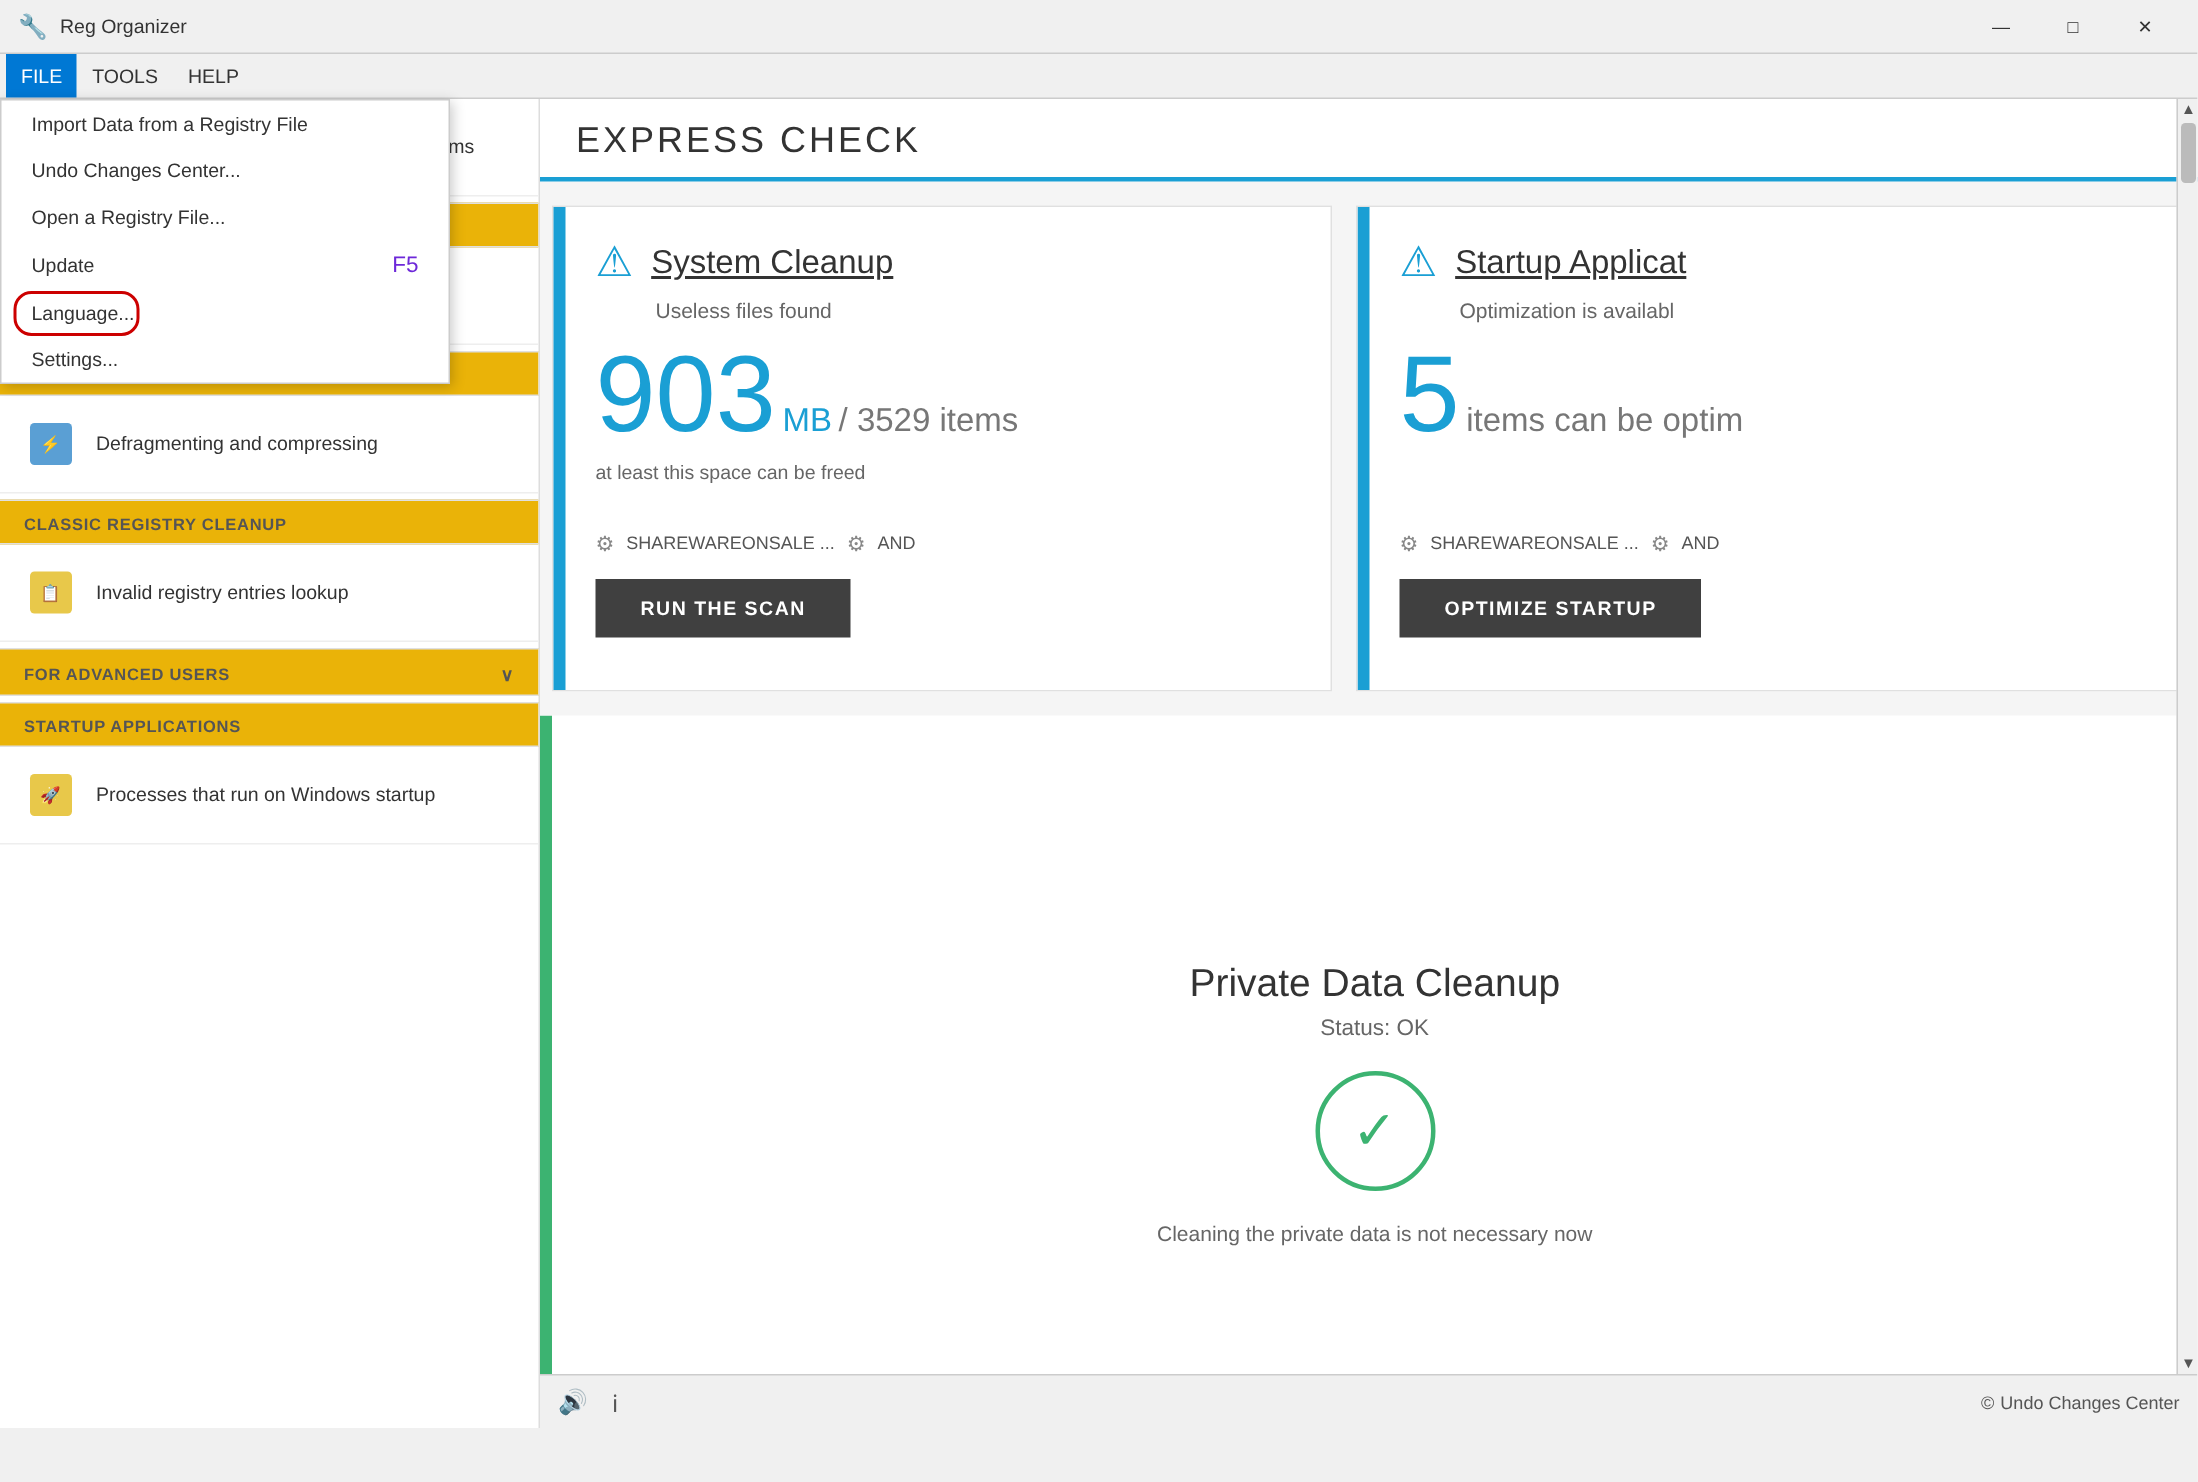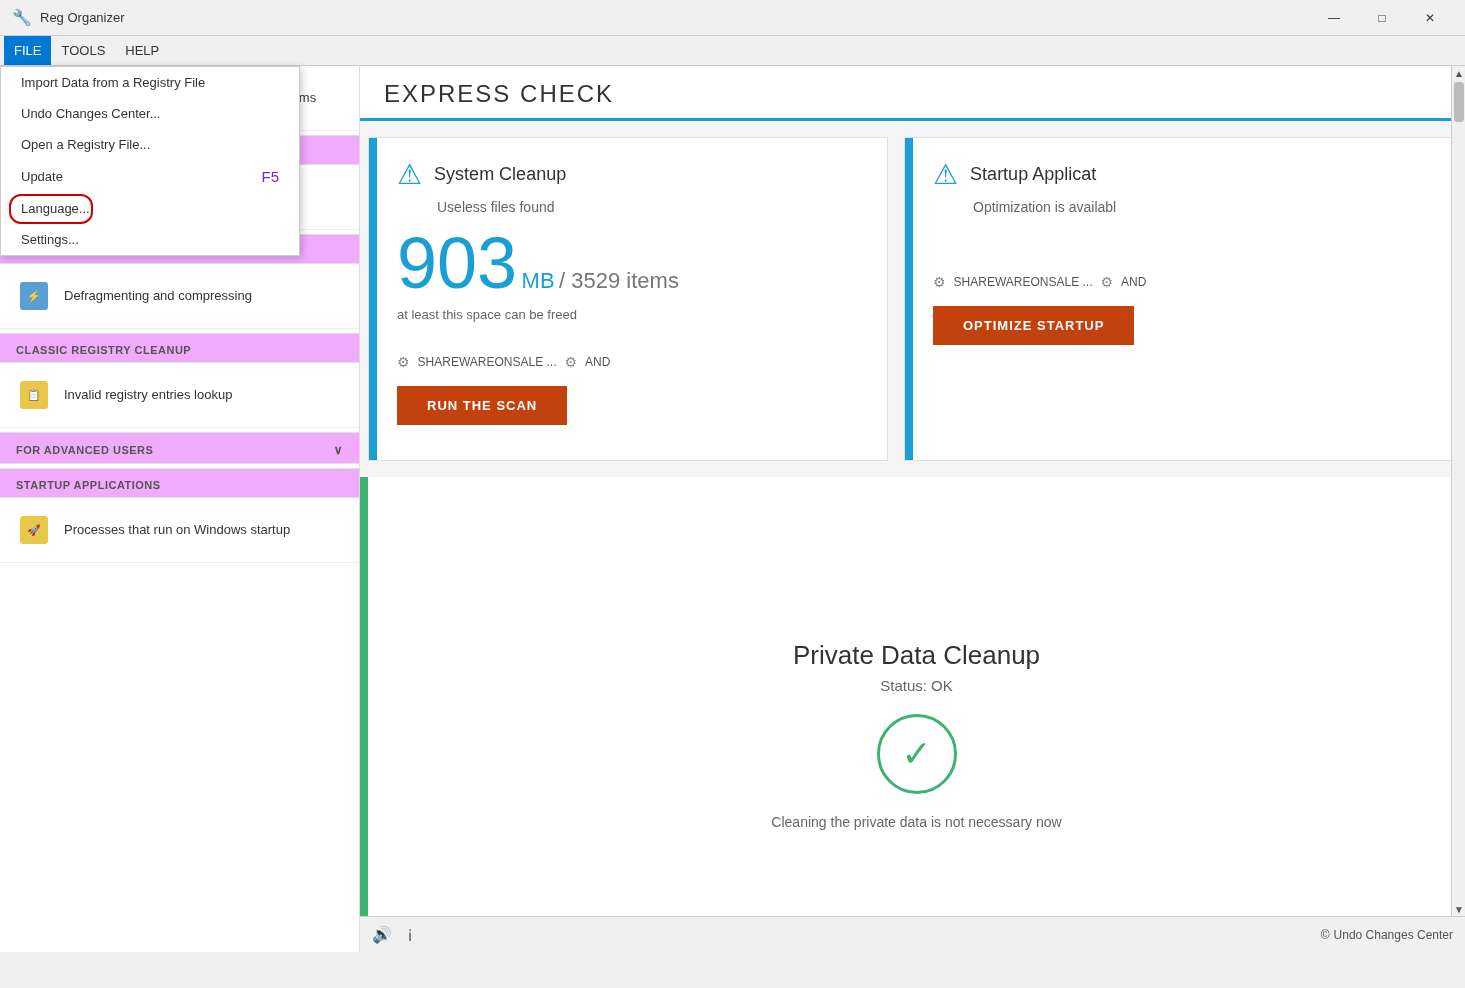--- a/index.html
+++ b/index.html
@@ -97,21 +97,21 @@
       overflow-y: auto;
       flex-shrink: 0;
     }
 
     .sidebar-section-header {
       font-size: 11px;
       font-weight: 600;
       color: #555;
       letter-spacing: 0.5px;
       padding: 10px 16px 6px;
-      background: #f0abfc;
+      background: #eab308;
       border-bottom: 1px solid #e0e0e0;
       border-top: 1px solid #e0e0e0;
       margin-top: 4px;
       display: flex;
       align-items: center;
       justify-content: space-between;
     }
     .sidebar-section-header .chevron { font-size: 12px; }
 
     .sidebar-item {
@@ -206,21 +206,21 @@
     .card-header {
       display: flex;
       align-items: center;
       gap: 12px;
       margin-bottom: 8px;
     }
     .card-warning-icon {
       font-size: 28px;
       color: #1a9fd4;
     }
-    .card-title { font-size: 18px; font-weight: 400; color: #333; }
+    .card-title { font-size: 22px; font-weight: 400; color: #333; text-decoration: underline; }
     .card-subtitle { font-size: 14px; color: #666; margin-bottom: 12px; margin-left: 40px; }
     .card-big-number {
       font-size: 72px;
       font-weight: 300;
       color: #1a9fd4;
       line-height: 1;
       display: inline;
     }
     .card-unit {
       font-size: 22px;
@@ -240,21 +240,21 @@
     .card-badge-area {
       display: flex;
       gap: 8px;
       align-items: center;
       margin-bottom: 16px;
       font-size: 12px;
       color: #555;
     }
     .badge-icon { font-size: 14px; color: #888; }
     .card-btn {
-      background: #c2410c;
+      background: #404040;
       color: white;
       border: none;
       padding: 12px 30px;
       font-size: 13px;
       font-weight: 600;
       letter-spacing: 1px;
       cursor: pointer;
       text-transform: uppercase;
     }
 
@@ -473,20 +473,24 @@
       </div>
 
       <div class="card-partial">
         <div style="width: 8px; background: #1a9fd4; position: absolute; left: 0; top: 0; bottom: 0;"></div>
         <div style="padding: 20px 20px 20px 28px;">
           <div class="card-header">
             <span class="card-warning-icon">⚠</span>
             <span class="card-title">Startup Applicat</span>
           </div>
           <div class="card-subtitle">Optimization is availabl</div>
+          <div style="margin-bottom: 6px;">
+            <span class="card-big-number" style="font-size: 72px;">5</span>
+            <span class="card-items">items can be optim</span>
+          </div>
           <div class="card-note">&nbsp;</div>
           <div class="card-badge-area">
             <span class="badge-icon">⚙</span>
             <span>SHAREWAREONSALE ...</span>
             <span class="badge-icon">⚙</span>
             <span>AND</span>
           </div>
           <button class="card-btn">OPTIMIZE STARTUP</button>
         </div>
       </div>

